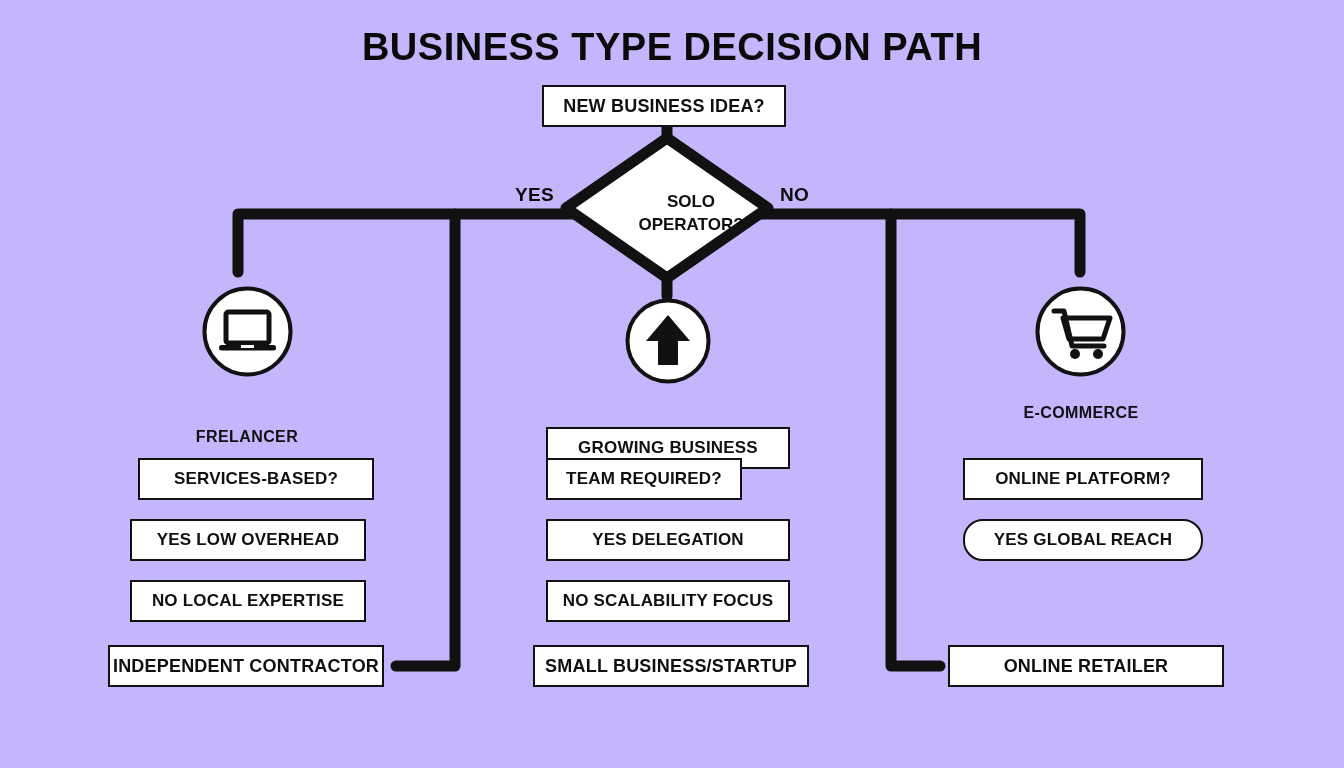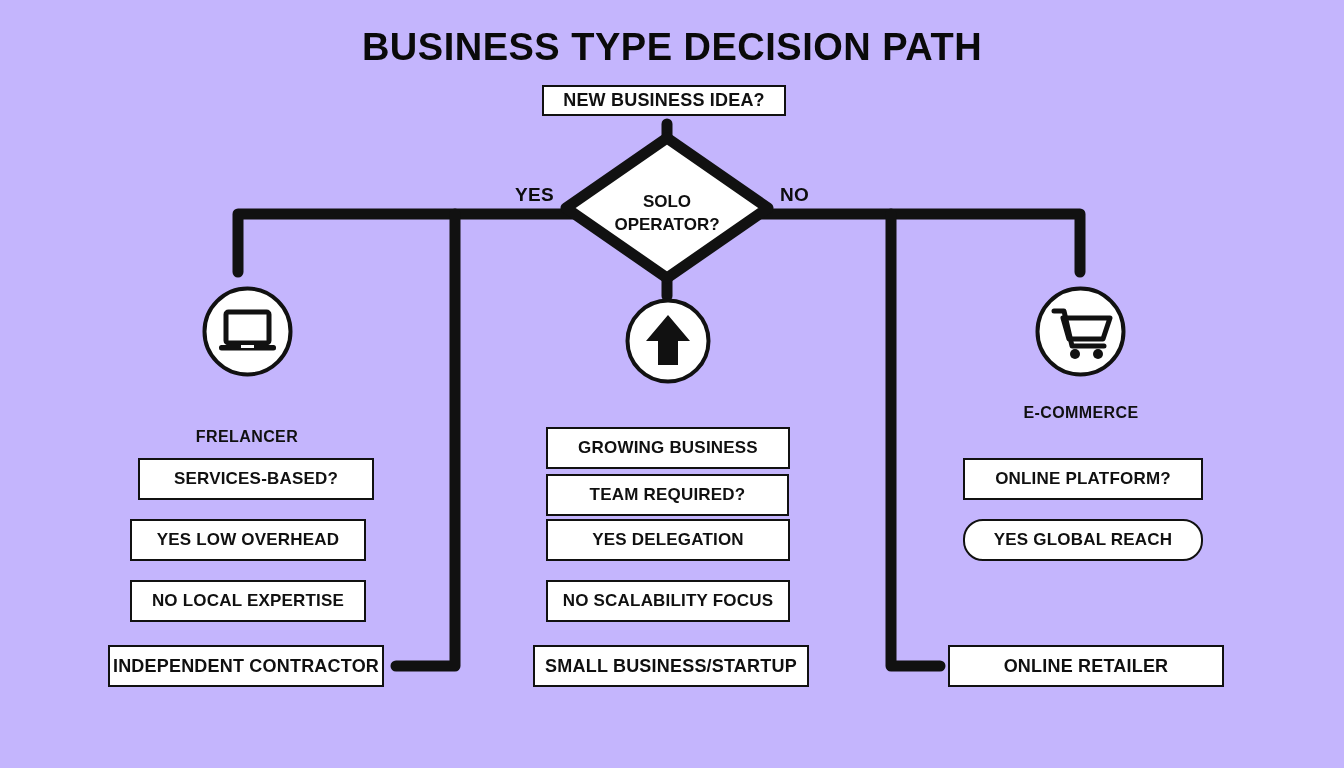--- a/index.html
+++ b/index.html
@@ -104,26 +104,26 @@
       <path d="M 572 214 L 238 214 L 238 272"></path>
 
       <path d="M 455 214 L 455 666 L 396 666"></path>
 
       <path d="M 762 214 L 1080 214 L 1080 272"></path>
 
       <path d="M 891 214 L 891 666 L 940 666"></path>
     </g>
   </svg>
 
-  <div class="boxnode root" style="left:542px; top:85px; width:244px; height:31px;">NEW BUSINESS IDEA?</div>
+  <div class="boxnode root" style="left:542px; top:85px; width:244px; height:42px;">NEW BUSINESS IDEA?</div>
 
   <svg class="node" style="left:560px; top:132px; width:214px; height:152px;" viewBox="0 0 214 152" xmlns="http://www.w3.org/2000/svg">
     <polygon points="107,6 208,76 107,146 6,76" fill="#ffffff" stroke="#111111" stroke-width="11" stroke-linejoin="round"></polygon>
   </svg>
-  <div class="diamond-text" style="left:560px; top:191px; width:214px;">SOLO
+  <div class="diamond-text" style="left:584px; top:191px; width:214px;">SOLO
 OPERATOR?</div>
 
   <div class="branch-label" style="left:515px; top:184px;">YES</div>
   <div class="branch-label" style="left:780px; top:184px;">NO</div>
 
   <svg class="icon-circle" style="left:201px; top:285px; width:93px; height:93px;" viewBox="0 0 93 93" xmlns="http://www.w3.org/2000/svg">
     <circle cx="46.5" cy="46.5" r="43" fill="#ffffff" stroke="#111111" stroke-width="4"></circle>
     <rect x="25" y="27" width="43" height="31" rx="2.5" fill="#ffffff" stroke="#111111" stroke-width="5"></rect>
     <rect x="18" y="60" width="57" height="5.5" rx="2.5" fill="#111111"></rect>
     <rect x="40" y="60" width="13" height="3" fill="#ffffff"></rect>
@@ -134,21 +134,21 @@
   <div class="boxnode" style="left:130px; top:519px; width:236px; height:42px;">YES  LOW OVERHEAD</div>
   <div class="boxnode" style="left:130px; top:580px; width:236px; height:42px;">NO LOCAL EXPERTISE</div>
   <div class="boxnode terminal" style="left:108px; top:645px; width:276px; height:42px;">INDEPENDENT CONTRACTOR</div>
 
   <svg class="icon-circle" style="left:624px; top:297px; width:88px; height:88px;" viewBox="0 0 88 88" xmlns="http://www.w3.org/2000/svg">
     <circle cx="44" cy="44" r="40.5" fill="#ffffff" stroke="#111111" stroke-width="4"></circle>
     <polygon points="44,18 66,44 54,44 54,68 34,68 34,44 22,44" fill="#111111"></polygon>
   </svg>
 
   <div class="boxnode" style="left:546px; top:403px; width:244px; height:42px;margin-top:24px;">GROWING BUSINESS</div>
-  <div class="boxnode" style="left:546px; top:474px; width:243px; height:42px;">TEAM REQUIRED?</div>
+  <div class="boxnode" style="left:546px; top:458px; width:196px; height:42px;">TEAM REQUIRED?</div>
   <div class="boxnode" style="left:546px; top:519px; width:244px; height:42px;">YES   DELEGATION</div>
   <div class="boxnode" style="left:546px; top:580px; width:244px; height:42px;">NO SCALABILITY FOCUS</div>
   <div class="boxnode terminal" style="left:533px; top:645px; width:276px; height:42px;">SMALL BUSINESS/STARTUP</div>
 
   <svg class="icon-circle" style="left:1034px; top:285px; width:93px; height:93px;" viewBox="0 0 93 93" xmlns="http://www.w3.org/2000/svg">
     <circle cx="46.5" cy="46.5" r="43" fill="#ffffff" stroke="#111111" stroke-width="4"></circle>
     <path d="M 20 26 L 30 26 L 38 61 L 70 61" fill="none" stroke="#111111" stroke-width="5" stroke-linecap="round" stroke-linejoin="round"></path>
     <path d="M 29 33 L 76 33 L 69 54 L 35 54 Z" fill="none" stroke="#111111" stroke-width="5" stroke-linecap="round" stroke-linejoin="round"></path>
     <circle cx="41" cy="69" r="5" fill="#111111"></circle>
     <circle cx="64" cy="69" r="5" fill="#111111"></circle>

